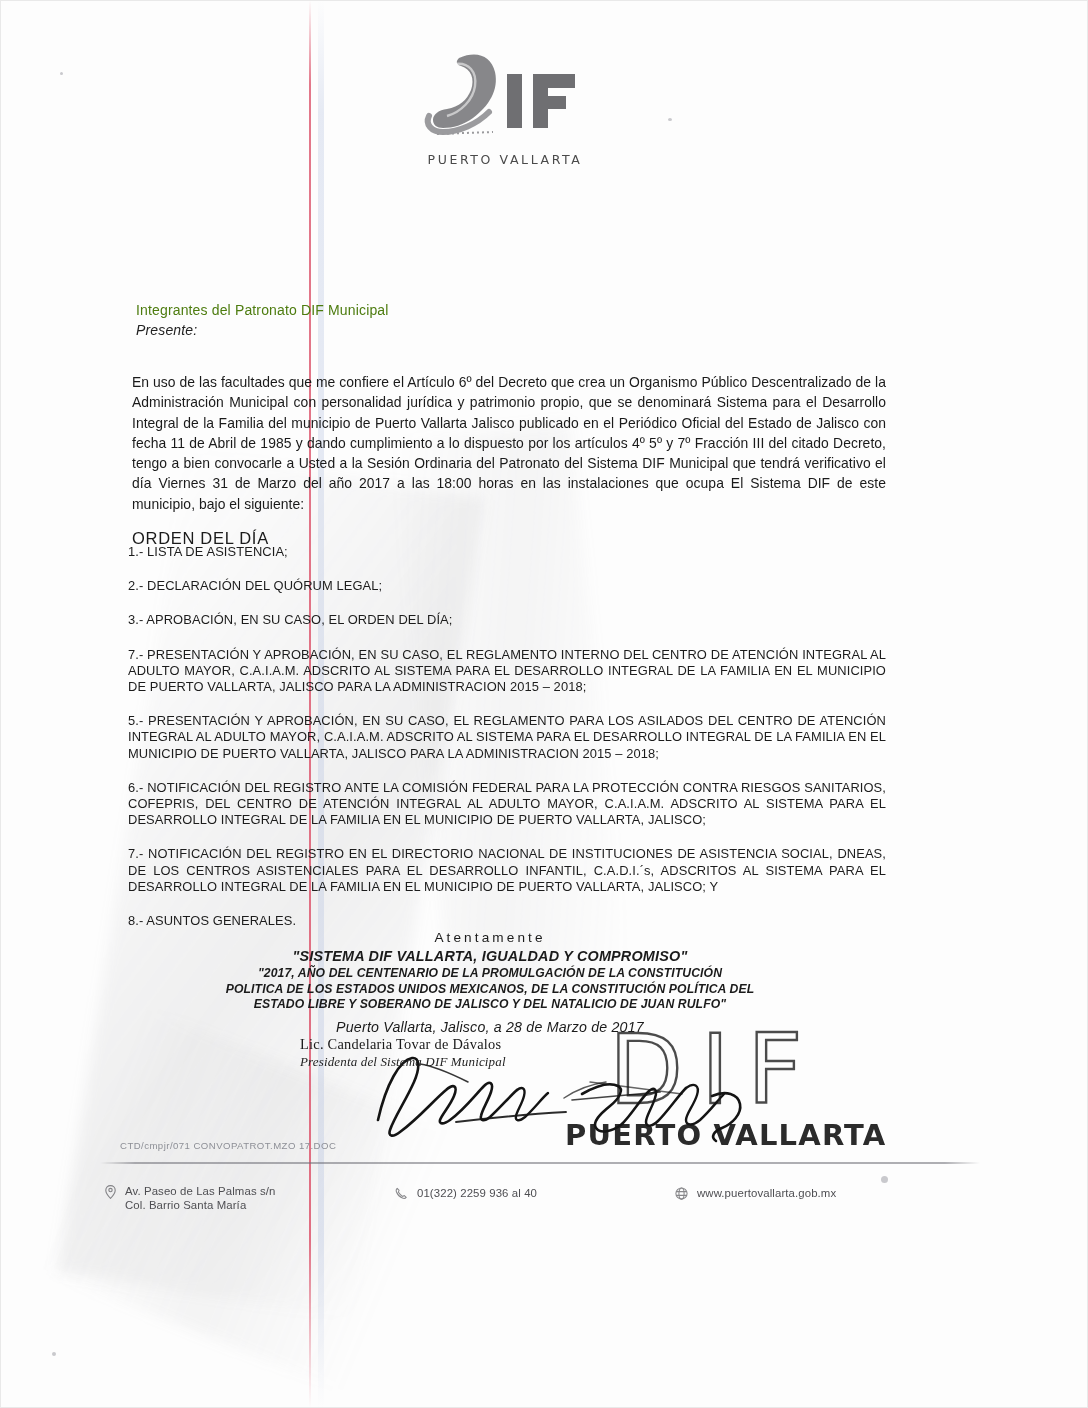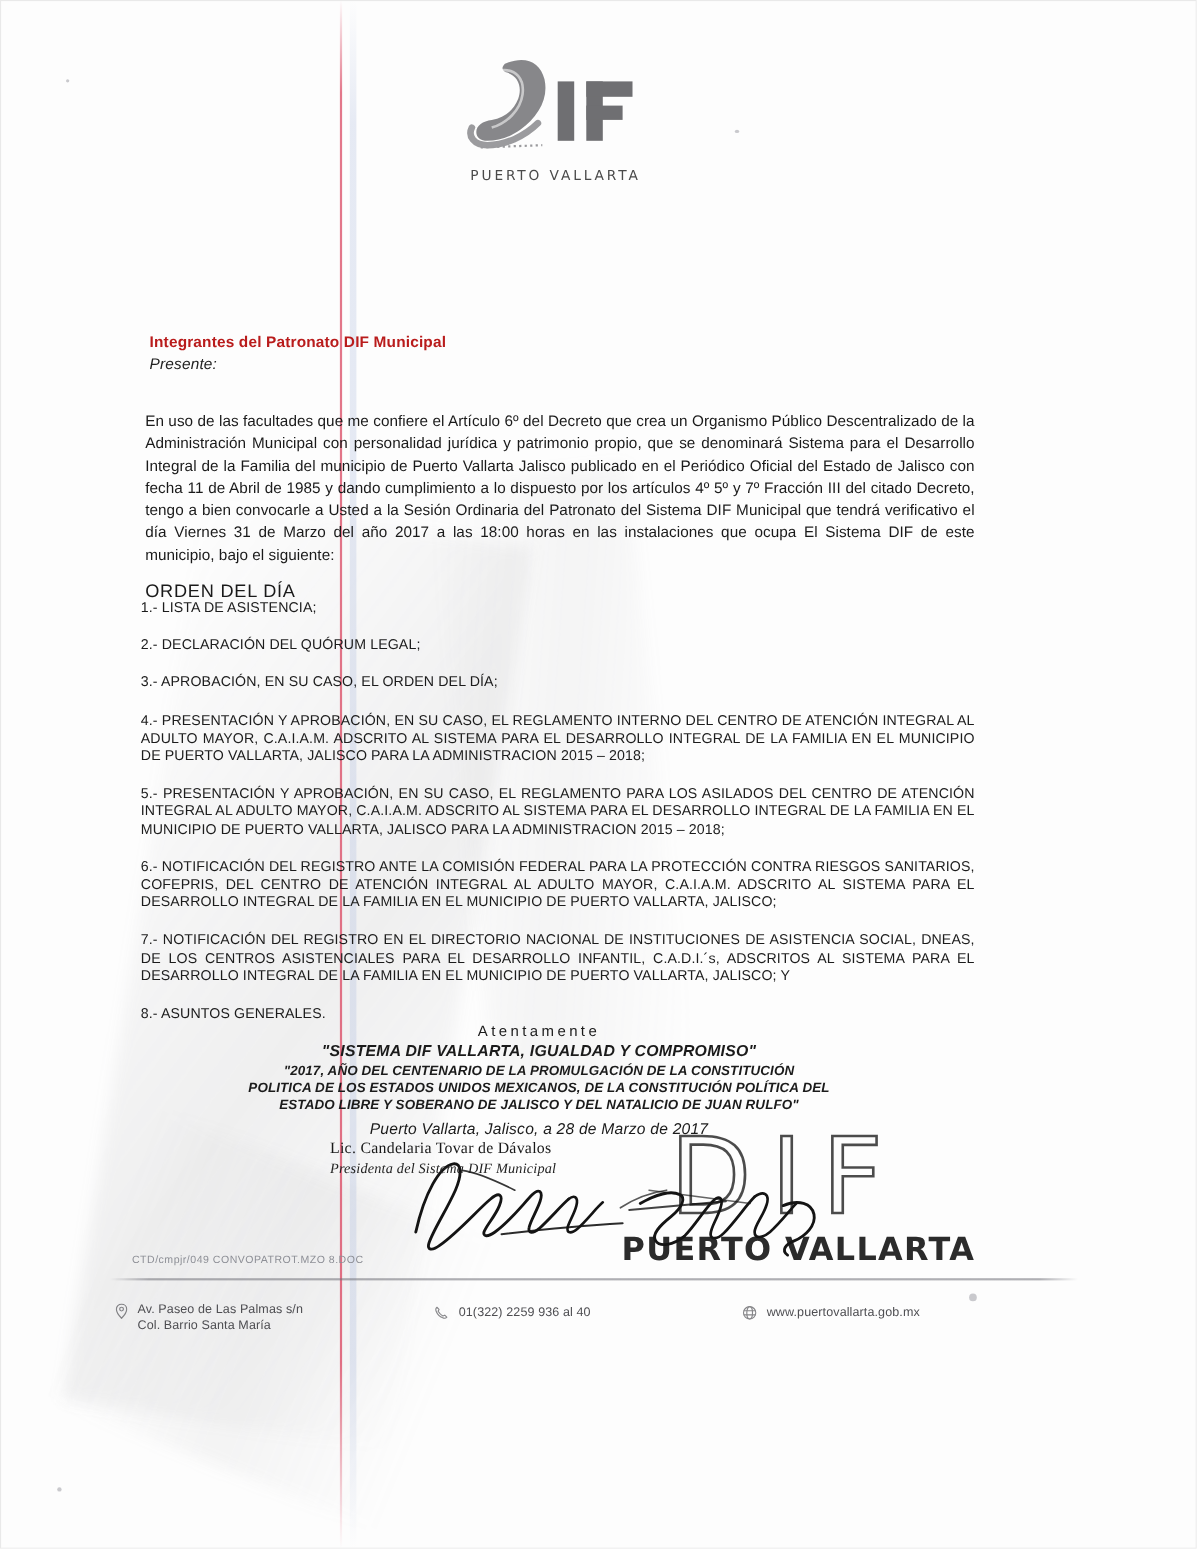--- a/index.html
+++ b/index.html
@@ -93,21 +93,21 @@
 
   
   #addressee {
     position: absolute;
     left: 136px;
     top: 300px;
     font-size: 14px;
     line-height: 1.45;
     letter-spacing: .15px;
   }
-  #addressee .a-name { font-weight: 700; color: #b91c1c; }
+  #addressee .a-name { font-weight: 400; color: #4d7c0f; }
   #addressee .a-presente { font-style: italic; color: #222; }
 
   
   #body-paragraph {
     position: absolute;
     left: 132px;
     top: 372px;
     width: 754px;
     font-size: 13.9px;
     line-height: 20.3px;
@@ -330,21 +330,21 @@
   </div>
 
   <div id="body-paragraph">En uso de las facultades que me confiere el Artículo 6º del Decreto que crea un Organismo Público Descentralizado de la Administración Municipal con personalidad jurídica y patrimonio propio, que se denominará Sistema para el Desarrollo Integral de la Familia del municipio de Puerto Vallarta Jalisco publicado en el Periódico Oficial del Estado de Jalisco con fecha 11 de Abril de 1985 y dando cumplimiento a lo dispuesto por los artículos 4º 5º y 7º Fracción III del citado Decreto, tengo a bien convocarle a Usted a la Sesión Ordinaria del Patronato del Sistema DIF Municipal que tendrá verificativo el día Viernes 31 de Marzo del año 2017 a las 18:00 horas en las instalaciones que ocupa El Sistema DIF de este municipio, bajo el siguiente:</div>
 
   <div id="orden-title">ORDEN DEL DÍA</div>
 
   <div id="agenda">
     <div class="agenda-item short">1.- LISTA DE ASISTENCIA;</div>
     <div class="agenda-item short">2.- DECLARACIÓN DEL QUÓRUM LEGAL;</div>
     <div class="agenda-item short">3.- APROBACIÓN, EN SU CASO, EL ORDEN DEL DÍA;</div>
-    <div class="agenda-item">4.- PRESENTACIÓN Y APROBACIÓN, EN SU CASO, EL REGLAMENTO INTERNO DEL CENTRO DE ATENCIÓN INTEGRAL AL ADULTO MAYOR, C.A.I.A.M. ADSCRITO AL SISTEMA PARA EL DESARROLLO INTEGRAL DE LA FAMILIA EN EL MUNICIPIO DE PUERTO VALLARTA, JALISCO PARA LA ADMINISTRACION 2015 – 2018;</div>
+    <div class="agenda-item">7.- PRESENTACIÓN Y APROBACIÓN, EN SU CASO, EL REGLAMENTO INTERNO DEL CENTRO DE ATENCIÓN INTEGRAL AL ADULTO MAYOR, C.A.I.A.M. ADSCRITO AL SISTEMA PARA EL DESARROLLO INTEGRAL DE LA FAMILIA EN EL MUNICIPIO DE PUERTO VALLARTA, JALISCO PARA LA ADMINISTRACION 2015 – 2018;</div>
     <div class="agenda-item">5.- PRESENTACIÓN Y APROBACIÓN, EN SU CASO, EL REGLAMENTO PARA LOS ASILADOS DEL CENTRO DE ATENCIÓN INTEGRAL AL ADULTO MAYOR, C.A.I.A.M. ADSCRITO AL SISTEMA PARA EL DESARROLLO INTEGRAL DE LA FAMILIA EN EL MUNICIPIO DE PUERTO VALLARTA, JALISCO PARA LA ADMINISTRACION 2015 – 2018;</div>
     <div class="agenda-item">6.- NOTIFICACIÓN DEL REGISTRO ANTE LA COMISIÓN FEDERAL PARA LA PROTECCIÓN CONTRA RIESGOS SANITARIOS, COFEPRIS, DEL CENTRO DE ATENCIÓN INTEGRAL AL ADULTO MAYOR, C.A.I.A.M. ADSCRITO AL SISTEMA PARA EL DESARROLLO INTEGRAL DE LA FAMILIA EN EL MUNICIPIO DE PUERTO VALLARTA, JALISCO;</div>
     <div class="agenda-item">7.- NOTIFICACIÓN DEL REGISTRO EN EL DIRECTORIO NACIONAL DE INSTITUCIONES DE ASISTENCIA SOCIAL, DNEAS, DE LOS CENTROS ASISTENCIALES PARA EL DESARROLLO INFANTIL, C.A.D.I.´s, ADSCRITOS AL SISTEMA PARA EL DESARROLLO INTEGRAL DE LA FAMILIA EN EL MUNICIPIO DE PUERTO VALLARTA, JALISCO; Y</div>
     <div class="agenda-item short">8.- ASUNTOS GENERALES.</div>
   </div>
 
   <div id="closing">
     <div class="atentamente">Atentamente</div>
     <div class="lema">"SISTEMA DIF VALLARTA, IGUALDAD Y COMPROMISO"</div>
     <div class="leyenda">"2017, AÑO DEL CENTENARIO DE LA PROMULGACIÓN DE LA CONSTITUCIÓN</div>
@@ -385,21 +385,21 @@
         <path d="M230 44 L322 56" stroke-width="1.4" opacity=".65"></path>
       </g>
     </svg>
   </div>
 
   <div id="signature-block">
     <div class="sig-name">Lic. Candelaria Tovar de Dávalos</div>
     <div class="sig-title">Presidenta del Sistema DIF Municipal</div>
   </div>
 
-  <div id="doc-ref">CTD/cmpjr/049 CONVOPATROT.MZO 8.DOC</div>
+  <div id="doc-ref">CTD/cmpjr/071 CONVOPATROT.MZO 17.DOC</div>
 
   <div id="footer-rule"></div>
 
   <div id="footer">
 
     <div class="footer-cell" id="footer-address">
       <span class="f-icon">
         <svg width="11" height="14" viewBox="0 0 11 14" aria-hidden="true">
           <path d="M5.5 0.6 C2.8 0.6 0.8 2.6 0.8 5.2 C0.8 8.6 5.5 13.4 5.5 13.4
                    C5.5 13.4 10.2 8.6 10.2 5.2 C10.2 2.6 8.2 0.6 5.5 0.6 Z" fill="none" stroke="#5a5a5e" stroke-width="1.1"></path>

